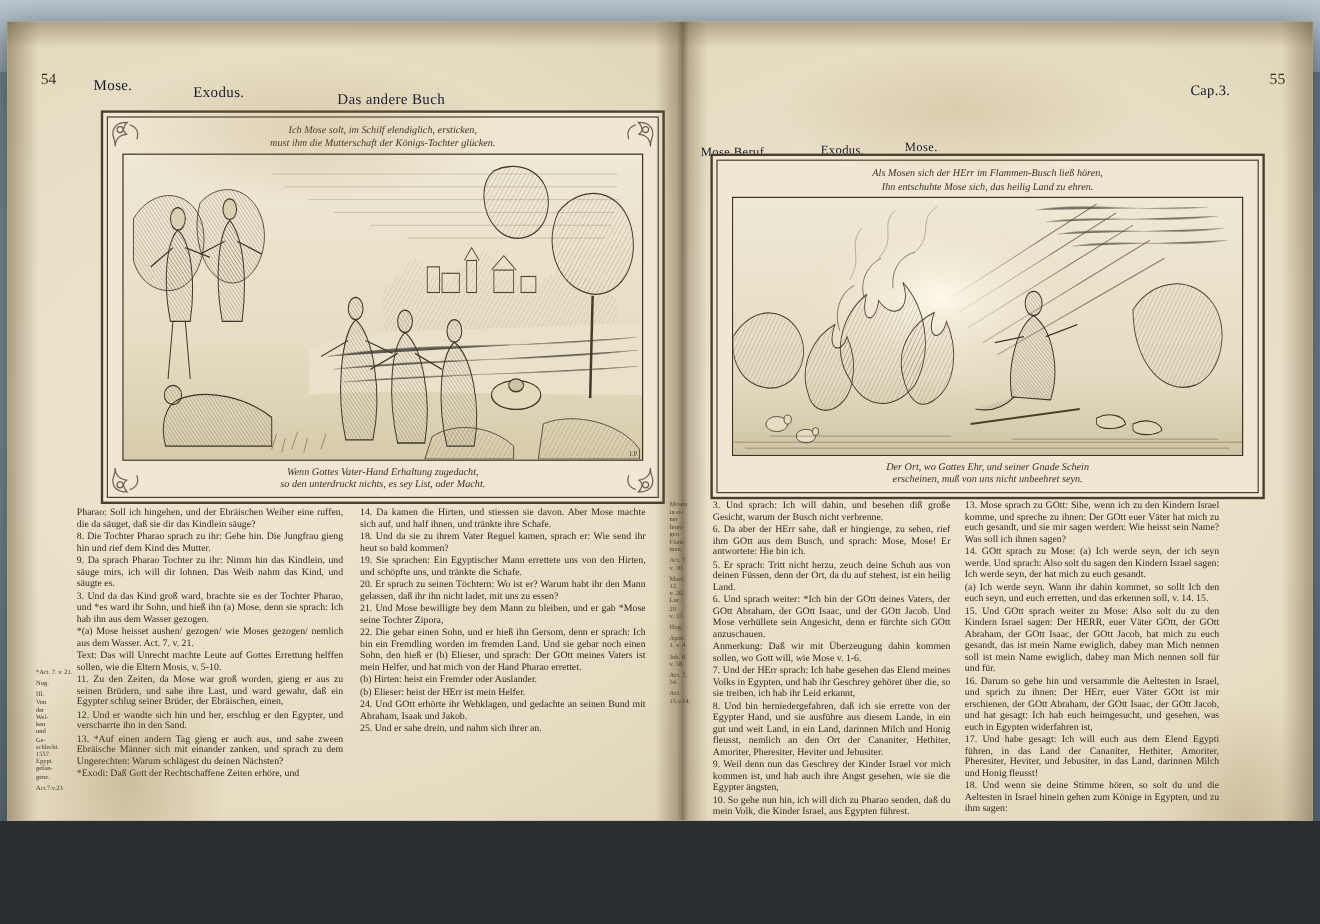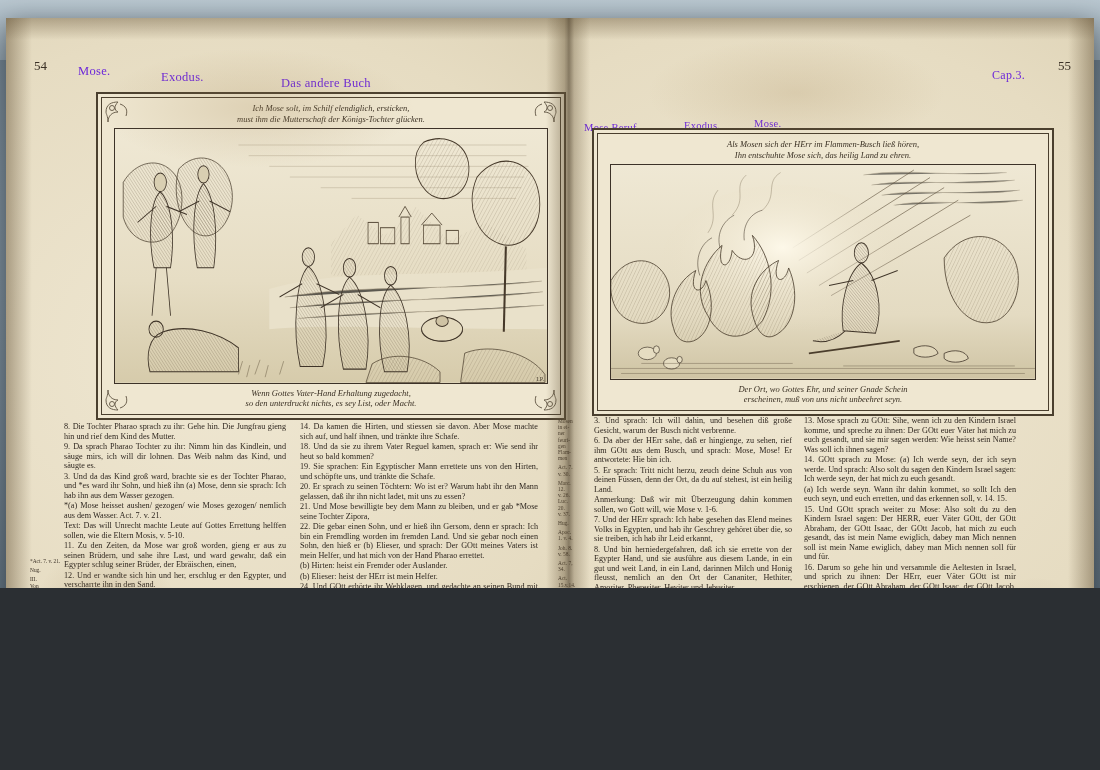--- a/index.html
+++ b/index.html
@@ -3,21 +3,21 @@
 <meta charset="utf-8">
 <style>
   html, body {
     margin: 0;
     padding: 0;
     background: #2b2f33;
   }
   #page {
     position: relative;
     width: 1100px;
-    height: 588px;
+    height: 684px;
     overflow: hidden;
     font-family: "Liberation Serif", serif;
     background: #6d7f8c;
   }
 
   
   .backdrop {
     position: absolute;
     inset: 0;
     background:
@@ -68,21 +68,21 @@
   .edge-dark {
     position: absolute;
     pointer-events: none;
     z-index: 5;
   }
 
   
   .headline {
     position: absolute;
     font-size: 12.5px;
-    color: #6d28d9;
+    color: #0f172a;
     letter-spacing: .3px;
     white-space: nowrap;
   }
   .folio {
     position: absolute;
     font-size: 13px;
     color: #3b3126;
   }
 
   
@@ -170,21 +170,21 @@
     <div class="edge-dark" style="left:0;top:0;width:26px;height:100%;background:linear-gradient(90deg, rgba(90,72,44,.45), rgba(90,72,44,0));"></div>
     <div class="edge-dark" style="right:0;top:0;width:26px;height:100%;background:linear-gradient(270deg, rgba(90,72,44,.45), rgba(90,72,44,0));"></div>
     <div class="edge-dark" style="left:0;top:0;width:100%;height:22px;background:linear-gradient(180deg, rgba(90,72,44,.38), rgba(90,72,44,0));"></div>
 
     <div class="folio" style="left:28px;top:40px;">54</div>
     <div class="headline" style="left:72px;top:46px;">Mose.</div>
     <div class="headline" style="left:155px;top:52px;">Exodus.</div>
     <div class="headline" style="left:275px;top:58px;">Das andere Buch</div>
     <div class="headline" style="left:492px;top:98px;font-size:9px;font-style:italic;">Cap.2.3.</div>
 
-    <div class="plate" style="left:78px;top:74px;width:460px;height:318px;margin-left:12px;">
+    <div class="plate" style="left:78px;top:74px;width:460px;height:318px;">
       <div class="plate-inner">
         <div class="plate-caption">
           <span>Ich Mose solt, im Schilf elendiglich, ersticken,</span><br>
           <span>must ihm die Mutterschaft der Königs-Tochter glücken.</span>
         </div>
         <div class="engraving">
           <svg viewBox="0 0 420 190" preserveAspectRatio="none" width="100%" height="100%">
             <defs>
               <linearGradient id="skyL" x1="0" y1="0" x2="0" y2="1">
                 <stop offset="0%" stop-color="#efe8d4"></stop>
@@ -327,20 +327,21 @@
     </div>
 
     <div class="marginalia" style="left:24px;top:540px;width:46px;">
       <p>*Act. 7. v. 21.</p>
       <p>Nug.</p>
       <p>III.<br>Von<br>der<br>Wel-<br>ken<br>und<br>Ge-<br>schlecht.<br>1557.<br>Egypt.<br>gefan-<br>gene.</p>
       <p>Act.7.v.23</p>
     </div>
 
     <div class="colbox" style="left:58px;top:404px;width:222px;height:356px;">
+        <p>Pharao: Soll ich hingehen, und der Ebräischen Weiber eine ruffen, die da säuget, daß sie dir das Kindlein säuge?</p>
         <p>8. Die Tochter Pharao sprach zu ihr: Gehe hin. Die Jungfrau gieng hin und rief dem Kind des Mutter.</p>
         <p>9. Da sprach Pharao Tochter zu ihr: Nimm hin das Kindlein, und säuge mirs, ich will dir lohnen. Das Weib nahm das Kind, und säugte es.</p>
         <p>3. Und da das Kind groß ward, brachte sie es der Tochter Pharao, und *es ward ihr Sohn, und hieß ihn (a) Mose, denn sie sprach: Ich hab ihn aus dem Wasser gezogen.</p>
         <p>*(a) Mose heisset aushen/ gezogen/ wie Moses gezogen/ nemlich aus dem Wasser. Act. 7. v. 21.</p>
         <p>Text: Das will Unrecht machte Leute auf Gottes Errettung helffen sollen, wie die Eltern Mosis, v. 5-10.</p>
         <p>11. Zu den Zeiten, da Mose war groß worden, gieng er aus zu seinen Brüdern, und sahe ihre Last, und ward gewahr, daß ein Egypter schlug seiner Brüder, der Ebräischen, einen,</p>
         <p>12. Und er wandte sich hin und her, erschlug er den Egypter, und verscharrte ihn in den Sand.</p>
         <p>13. *Auf einen andern Tag gieng er auch aus, und sahe zween Ebräische Männer sich mit einander zanken, und sprach zu dem Ungerechten: Warum schlägest du deinen Nächsten?</p>
         <p>*Exodi: Daß Gott der Rechtschaffene Zeiten erhöre, und</p>
       </div>
@@ -458,23 +459,26 @@
       <p>Apoc.<br>1. v. 4.</p>
       <p>Joh. 8.<br>v. 58.</p>
       <p>Act. 7,<br>34.</p>
       <p>Act.<br>15.v.14.</p>
     </div>
 
     <div class="colbox" style="left:588px;top:398px;width:198px;height:364px;">
         <p>3. Und sprach: Ich will dahin, und besehen diß große Gesicht, warum der Busch nicht verbrenne.</p>
         <p>6. Da aber der HErr sahe, daß er hingienge, zu sehen, rief ihm GOtt aus dem Busch, und sprach: Mose, Mose! Er antwortete: Hie bin ich.</p>
         <p>5. Er sprach: Tritt nicht herzu, zeuch deine Schuh aus von deinen Füssen, denn der Ort, da du auf stehest, ist ein heilig Land.</p>
+        <p>6. Und sprach weiter: *Ich bin der GOtt deines Vaters, der GOtt Abraham, der GOtt Isaac, und der GOtt Jacob. Und Mose verhüllete sein Angesicht, denn er fürchte sich GOtt anzuschauen.</p>
         <p>Anmerkung: Daß wir mit Überzeugung dahin kommen sollen, wo Gott will, wie Mose v. 1-6.</p>
         <p>7. Und der HErr sprach: Ich habe gesehen das Elend meines Volks in Egypten, und hab ihr Geschrey gehöret über die, so sie treiben, ich hab ihr Leid erkannt,</p>
         <p>8. Und bin herniedergefahren, daß ich sie errette von der Egypter Hand, und sie ausführe aus diesem Lande, in ein gut und weit Land, in ein Land, darinnen Milch und Honig fleusst, nemlich an den Ort der Cananiter, Hethiter, Amoriter, Pheresiter, Heviter und Jebusiter.</p>
+        <p>9. Weil denn nun das Geschrey der Kinder Israel vor mich kommen ist, und hab auch ihre Angst gesehen, wie sie die Egypter ängsten,</p>
+        <p>10. So gehe nun hin, ich will dich zu Pharao senden, daß du mein Volk, die Kinder Israel, aus Egypten führest.</p>
       </div>
     <div class="colbox" style="left:798px;top:398px;width:212px;height:364px;">
         <p>13. Mose sprach zu GOtt: Sihe, wenn ich zu den Kindern Israel komme, und spreche zu ihnen: Der GOtt euer Väter hat mich zu euch gesandt, und sie mir sagen werden: Wie heisst sein Name? Was soll ich ihnen sagen?</p>
         <p>14. GOtt sprach zu Mose: (a) Ich werde seyn, der ich seyn werde. Und sprach: Also solt du sagen den Kindern Israel sagen: Ich werde seyn, der hat mich zu euch gesandt.</p>
         <p>(a) Ich werde seyn. Wann ihr dahin kommet, so sollt Ich den euch seyn, und euch erretten, und das erkennen soll, v. 14. 15.</p>
         <p>15. Und GOtt sprach weiter zu Mose: Also solt du zu den Kindern Israel sagen: Der HERR, euer Väter GOtt, der GOtt Abraham, der GOtt Isaac, der GOtt Jacob, hat mich zu euch gesandt, das ist mein Name ewiglich, dabey man Mich nennen soll ist mein Name ewiglich, dabey man Mich nennen soll für und für.</p>
         <p>16. Darum so gehe hin und versammle die Aeltesten in Israel, und sprich zu ihnen: Der HErr, euer Väter GOtt ist mir erschienen, der GOtt Abraham, der GOtt Isaac, der GOtt Jacob, und hat gesagt: Ich hab euch heimgesucht, und gesehen, was euch in Egypten widerfahren ist,</p>
         <p>17. Und habe gesagt: Ich will euch aus dem Elend Egypti führen, in das Land der Cananiter, Hethiter, Amoriter, Pheresiter, Heviter, und Jebusiter, in das Land, darinnen Milch und Honig fleusst!</p>
         <p>18. Und wenn sie deine Stimme hören, so solt du und die Aeltesten in Israel hinein gehen zum Könige in Egypten, und zu ihm sagen:</p>
       </div>

